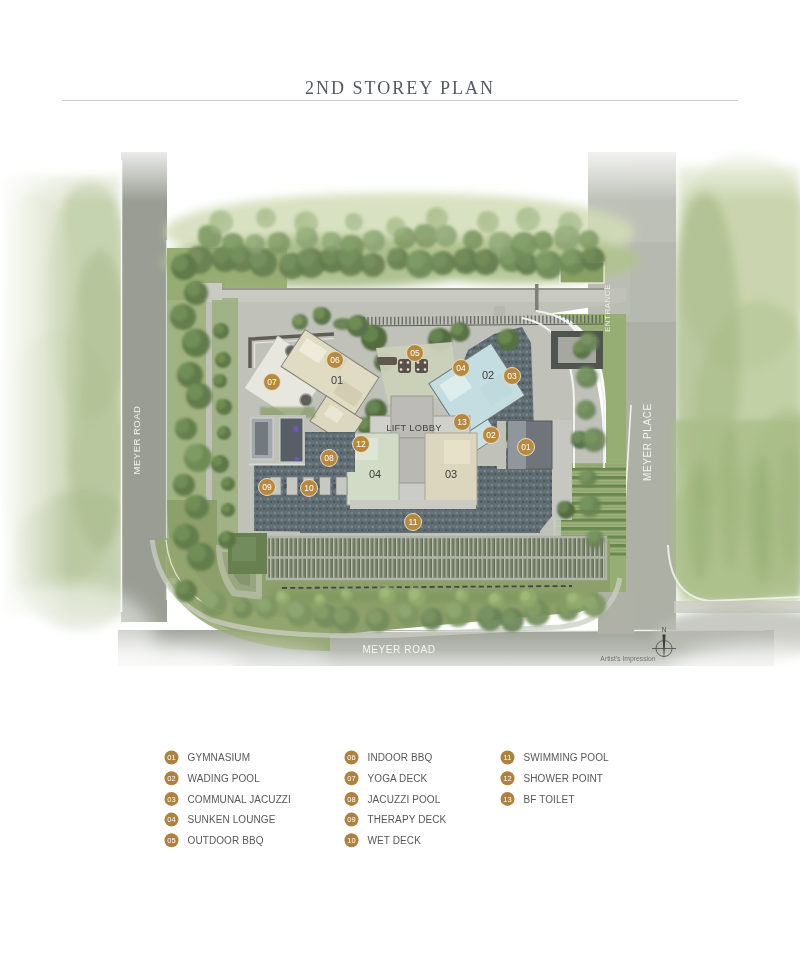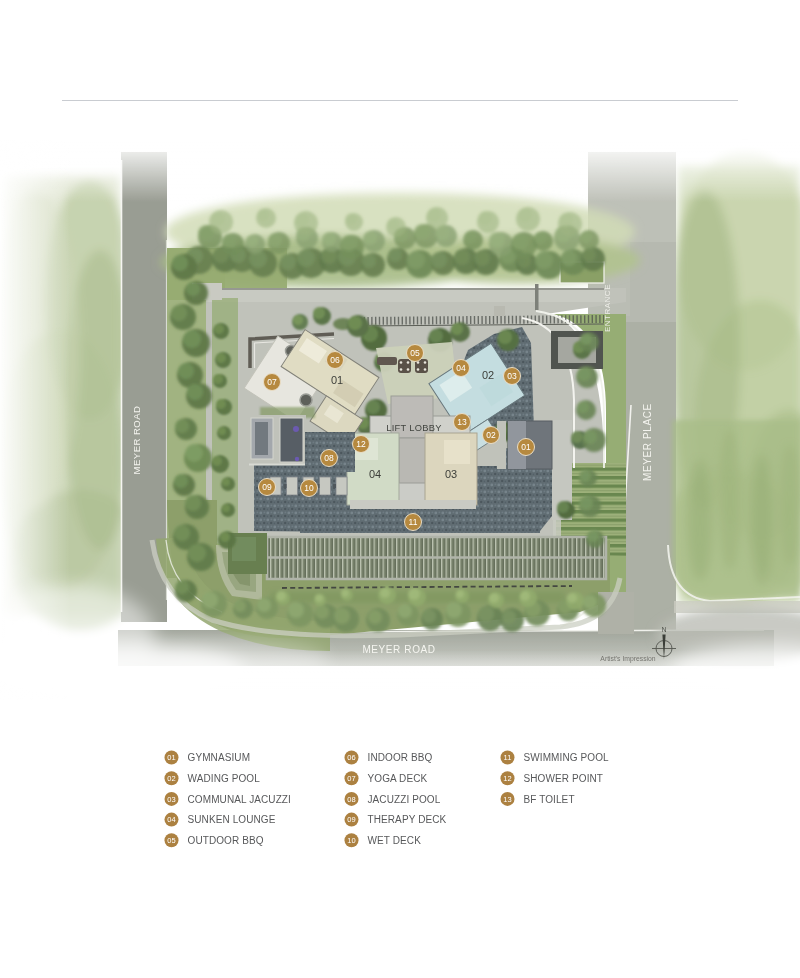--- a/index.html
+++ b/index.html
@@ -6,20 +6,21 @@
 html,body{margin:0;padding:0;background:#ffffff;width:800px;height:978px;overflow:hidden;}
 #page{position:relative;width:800px;height:978px;background:#ffffff;}
 .title{position:absolute;top:78px;left:0;width:800px;text-align:center;
   font-family:"Liberation Serif",serif;font-size:18px;letter-spacing:2px;color:#555a62;}
 .rule{position:absolute;top:100px;left:62px;width:676px;border-top:1px solid #c9ccd1;}
 </style>
 </head>
 <body>
 <div id="page">
 
+<div class="title">2ND STOREY PLAN</div>
 
 <div class="rule"></div>
 
 <svg width="800" height="978" viewBox="0 0 800 978" style="position:absolute;top:0;left:0" xmlns="http://www.w3.org/2000/svg">
 <defs>
 <filter id="b8" x="-60%" y="-60%" width="220%" height="220%">
           <feGaussianBlur stdDeviation="9"></feGaussianBlur>
         </filter>
 <filter id="b5" x="-50%" y="-50%" width="200%" height="200%">
           <feGaussianBlur stdDeviation="5"></feGaussianBlur>

